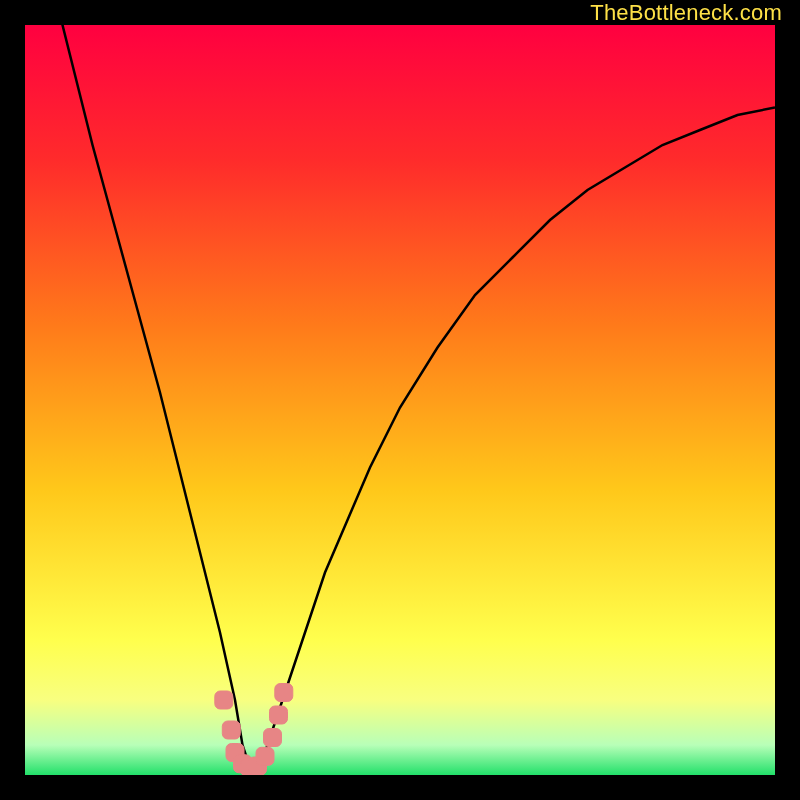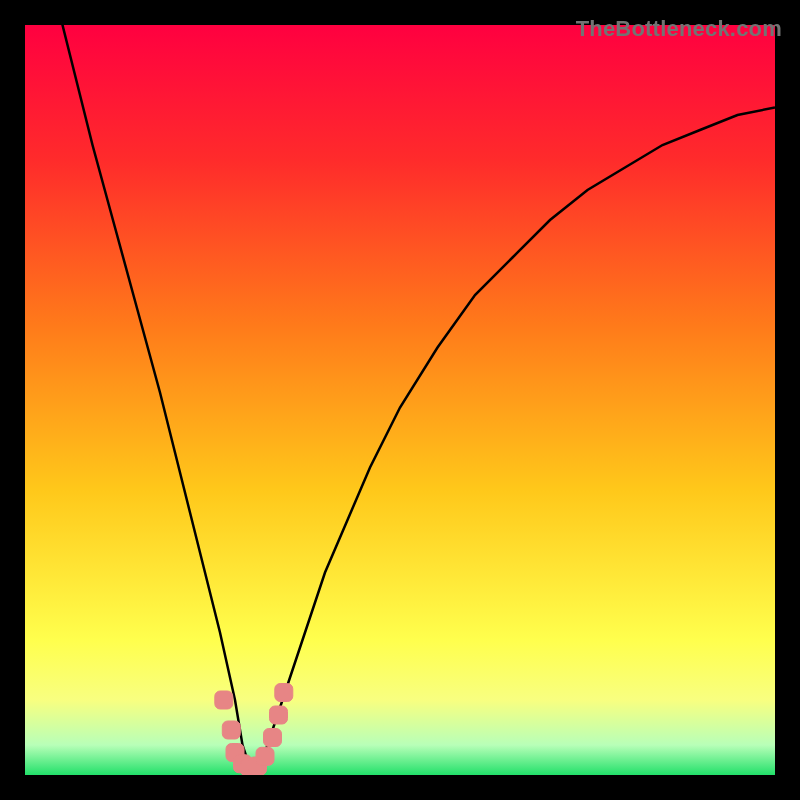--- a/index.html
+++ b/index.html
@@ -11,25 +11,25 @@
     font-family: Arial, Helvetica, sans-serif;
   }
   .outer {
     position: relative;
     width: 800px;
     height: 800px;
     background: #000;
   }
   .watermark {
     position: absolute;
-    top: 16px;
+    top: 0;
     right: 18px;
-    color: #737373;
+    color: #fde047;
     font-size: 22px;
-    font-weight: 700;
+    font-weight: 400;
     letter-spacing: 0.2px;
     z-index: 10;
   }
   .plot-wrap {
     position: absolute;
     left: 25px;
     top: 25px;
     width: 750px;
     height: 750px;
     overflow: hidden;

